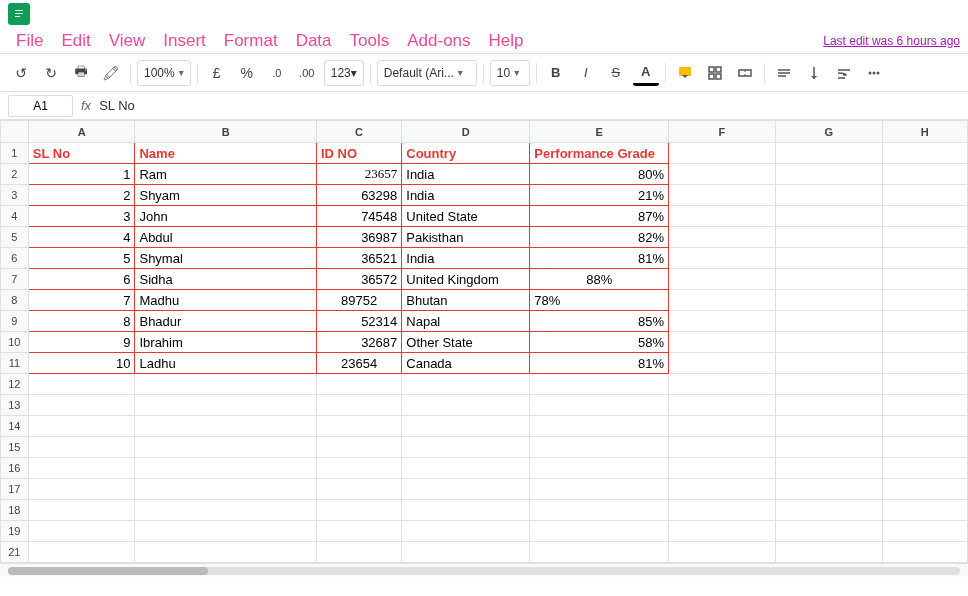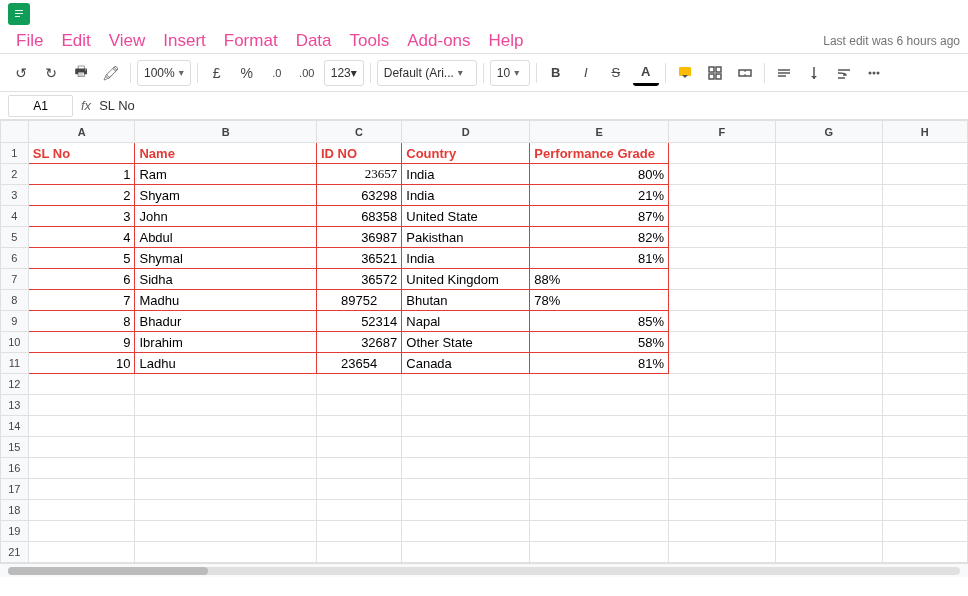--- a/index.html
+++ b/index.html
@@ -36,21 +36,22 @@
       padding: 3px 8px;
       border-radius: 3px;
       cursor: pointer;
       font-size: 17px;
       color: #ec4899;
       white-space: nowrap;
     }
     .last-edit {
       margin-left: auto;
       font-size: 12px;
-      color: #737373;
+      color: #a21caf;
+      text-decoration: underline;
       cursor: pointer;
     }
 
     
     .toolbar {
       display: flex;
       align-items: center;
       height: 38px;
       background: #fff;
       padding: 0 8px;
@@ -392,21 +393,21 @@
           <td class="sheet-cell red-border">India</td>
           <td class="sheet-cell red-border" style="text-align: right;">21%</td>
           <td class="sheet-cell"></td>
           <td class="sheet-cell"></td>
           <td class="sheet-cell"></td>
         </tr>
         <tr>
           <td class="row-header">4</td>
           <td class="sheet-cell red-border" style="text-align: right;">3</td>
           <td class="sheet-cell red-border">John</td>
-          <td class="sheet-cell red-border" style="text-align: right;">68358</td>
+          <td class="sheet-cell red-border" style="text-align: right;">74548</td>
           <td class="sheet-cell red-border">United State</td>
           <td class="sheet-cell red-border" style="text-align: right;">87%</td>
           <td class="sheet-cell"></td>
           <td class="sheet-cell"></td>
           <td class="sheet-cell"></td>
         </tr>
         <tr>
           <td class="row-header">5</td>
           <td class="sheet-cell red-border" style="text-align: right;">4</td>
           <td class="sheet-cell red-border">Abdul</td>
@@ -427,21 +428,21 @@
           <td class="sheet-cell"></td>
           <td class="sheet-cell"></td>
           <td class="sheet-cell"></td>
         </tr>
         <tr>
           <td class="row-header">7</td>
           <td class="sheet-cell red-border" style="text-align: right;">6</td>
           <td class="sheet-cell red-border">Sidha</td>
           <td class="sheet-cell red-border" style="text-align: right;">36572</td>
           <td class="sheet-cell red-border">United Kingdom</td>
-          <td class="sheet-cell red-border" style="text-align: left; margin-top: 12px;">88%</td>
+          <td class="sheet-cell red-border" style="text-align: center; margin-top: 12px;">88%</td>
           <td class="sheet-cell"></td>
           <td class="sheet-cell"></td>
           <td class="sheet-cell"></td>
         </tr>
         <tr>
           <td class="row-header">8</td>
           <td class="sheet-cell red-border" style="text-align: right;">7</td>
           <td class="sheet-cell red-border">Madhu</td>
           <td class="sheet-cell red-border" style="text-align: center;">89752</td>
           <td class="sheet-cell red-border">Bhutan</td>

